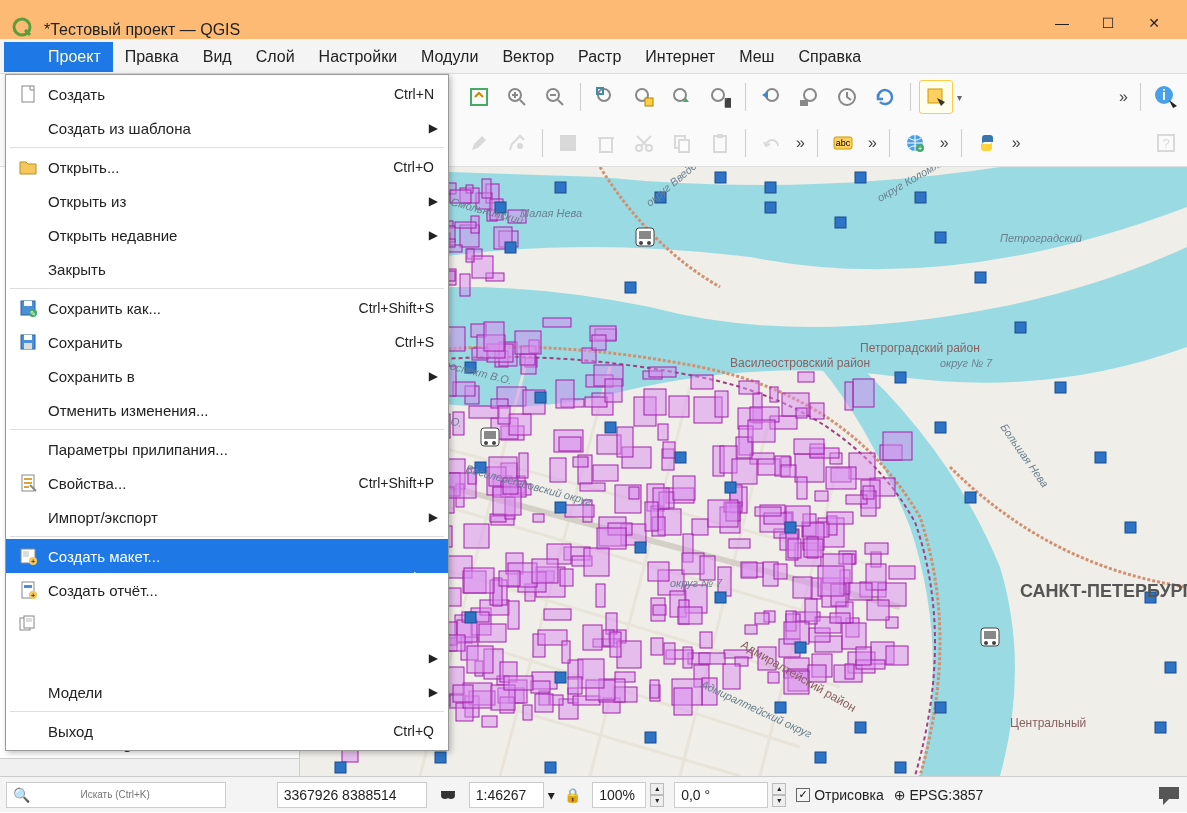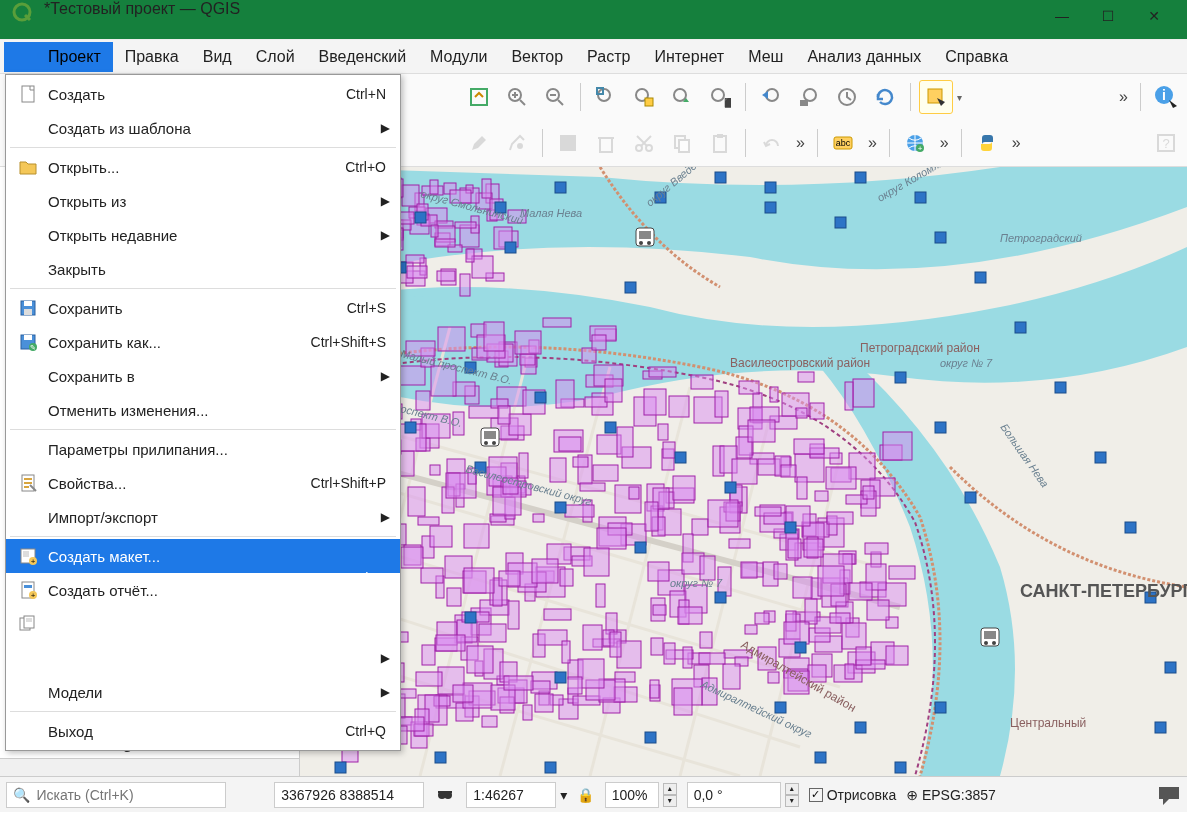--- a/index.html
+++ b/index.html
@@ -1,64 +1,64 @@
 <!DOCTYPE html>
 <html><head>
 <meta charset="utf-8">
 <style>
   * { box-sizing: border-box; margin: 0; padding: 0; font-family: "Segoe UI", Tahoma, sans-serif; }
   body { background: #fff; width: 1187px; height: 813px; overflow: hidden; font-size: 14px; color: #222; }
 
   
-  .titlebar { height: 40px; display: flex; align-items: flex-start; padding: 0 10px; background: #15803d; border-bottom: 1px solid #eee; }
+  .titlebar { height: 40px; display: flex; align-items: flex-end; padding: 0 10px; background: #fdba74; border-bottom: 1px solid #eee; }
   .titlebar .logo { width: 24px; height: 24px; margin-right: 10px; display: flex; align-items: center; justify-content: center; }
   .titlebar .title { flex: 1; font-size: 16px; }
   .win-controls { display: flex; gap: 0; }
   .win-btn { width: 46px; height: 32px; display: flex; align-items: center; justify-content: center; font-size: 14px; }
 
   
   .menubar { height: 34px; background: #f4f4f4; display: flex; align-items: center; padding: 0 4px; border-bottom: 1px solid #ddd; font-size: 16px; }
   .menubar .menu-item { padding: 6px 12px; }
-  .menubar .menu-item.active { background: #1e79e7; color: #000000; padding-left: 44px; }
+  .menubar .menu-item.active { background: #1e79e7; color: #fef9c3; padding-left: 44px; }
 
   
   .toolbars { background: #fafafa; border-bottom: 1px solid #ddd; }
   .toolbar-row { height: 46px; display: flex; align-items: center; padding: 0 4px; gap: 4px; }
   .tool-btn { width: 34px; height: 34px; display: flex; align-items: center; justify-content: center; border: 1px solid transparent; border-radius: 3px; }
   .tool-sep { width: 1px; height: 28px; background: #ccc; margin: 0 4px; }
   .expand-arrows { font-size: 16px; color: #444; padding: 0 4px; }
 
   
   .workspace { position: relative; height: 609px; display: flex; }
   .left-panels { width: 300px; height: 100%; background: #fff; border-right: 1px solid #ccc; position: relative; overflow: hidden; }
   .map-area { flex: 1; position: relative; overflow: hidden; background: #eef; }
 
   
-  .dropdown-menu { position: absolute; left: 5px; top: 74px; width: 396px; background: #fff; border: 1px solid #999; box-shadow: 2px 2px 6px rgba(0,0,0,0.25); z-index: 100; padding: 2px 0; }
+  .dropdown-menu { position: absolute; left: 5px; top: 74px; width: 444px; background: #fff; border: 1px solid #999; box-shadow: 2px 2px 6px rgba(0,0,0,0.25); z-index: 100; padding: 2px 0; }
   .menu-row { height: 34px; display: flex; align-items: center; padding: 0 14px 0 4px; font-size: 15px; position: relative; }
   .menu-row.highlight { background: #1e79e7; color: #fff; }
   .menu-row .icon-slot { width: 36px; display: flex; align-items: center; justify-content: center; }
   .menu-row .label { flex: 1; padding-left: 2px; }
   .menu-row .shortcut { color: #222; font-size: 14px; }
   .menu-row.highlight .shortcut { color: #fff; margin-top: 44px; }
   .menu-row .arrow { position: absolute; right: 10px; font-size: 12px; color: #222; }
   .menu-sep { height: 1px; background: #ddd; margin: 2px 4px; }
 
   
   .layer-peek { position: absolute; bottom: 20px; left: 8px; right: 8px; font-size: 15px; }
   .layer-row { display: flex; align-items: center; height: 26px; gap: 6px; font-style: italic; color: #333; }
   .layer-row .bold { font-weight: bold; }
   .chk { width: 14px; height: 14px; border: 1px solid #666; display: inline-flex; align-items: center; justify-content: center; font-size: 11px; color: #000; }
 
   .hscroll { position: absolute; bottom: 0; left: 0; right: 0; height: 18px; background: #f0f0f0; border-top: 1px solid #ccc; }
 
   
   .statusbar { height: 36px; display: flex; align-items: center; background: #f4f4f4; border-top: 1px solid #ccc; padding: 0 6px; gap: 10px; font-size: 14px; }
   .search-box { display: flex; align-items: center; gap: 6px; width: 220px; height: 26px; border: 1px solid #ccc; background: #fff; padding: 0 6px; color: #888; }
-  .search-box input { border: none; outline: none; flex: 1; font-size: 14px; color: #a21caf; background: transparent; }
+  .search-box input { border: none; outline: none; flex: 1; font-size: 10px; color: #a21caf; background: transparent; margin-left: 44px; }
   .status-field { display: flex; align-items: center; gap: 4px; }
   .status-input { height: 26px; border: 1px solid #ccc; background: #fff; padding: 0 6px; font-size: 14px; display: flex; align-items: center; }
   .spin-btns { display: flex; flex-direction: column; }
   .spin-btns span { width: 14px; height: 12px; border: 1px solid #bbb; background: #eee; font-size: 8px; display: flex; align-items: center; justify-content: center; line-height: 1; }
 
   
   .map-svg { width: 100%; height: 100%; display: block; }
 
   .sq { fill: #2d73c6; stroke: #1a4d8a; stroke-width: 1; }
   .bldg { fill: #d98cf0; fill-opacity: 0.5; stroke: #a020a8; stroke-width: 1; }
@@ -87,27 +87,26 @@
     <div class="win-btn">☐</div>
     <div class="win-btn">✕</div>
   </div>
 </div>
 
 <div class="menubar" id="menubar">
     <div class="menu-item active">Проект</div>
     <div class="menu-item">Правка</div>
     <div class="menu-item">Вид</div>
     <div class="menu-item">Слой</div>
-    <div class="menu-item">Введенский</div>
+    <div class="menu-item">Настройки</div>
     <div class="menu-item">Модули</div>
     <div class="menu-item">Вектор</div>
     <div class="menu-item">Растр</div>
     <div class="menu-item">Интернет</div>
     <div class="menu-item">Меш</div>
-    <div class="menu-item">Анализ данных</div>
     <div class="menu-item">Справка</div>
   </div>
 
 <div class="toolbars">
   <div class="toolbar-row">
     <div style="width:454px"></div>
     <div class="tool-btn">
         <svg width="22" height="22">
           <rect x="3" y="3" width="16" height="16" fill="none" stroke="#4a6" stroke-width="2"></rect>
           <path d="M7 11 L11 7 L15 11" fill="none" stroke="#c80" stroke-width="2"></path>
@@ -963,37 +962,37 @@
     <div class="menu-row">
       <span class="icon-slot"></span>
       <span class="label">Закрыть</span>
     </div>
     <div class="menu-sep"></div>
     <div class="menu-row">
       <span class="icon-slot">
         <svg width="20" height="20">
           <rect x="3" y="3" width="14" height="14" fill="#4a90d9" stroke="#2a60a0"></rect>
           <rect x="6" y="3" width="8" height="5" fill="#fff"></rect>
-          <rect x="6" y="11" width="8" height="6" fill="#ddd"></rect>
+          <circle cx="15" cy="15" r="4" fill="#4a6"></circle>
+          <text x="15" y="18" font-size="7" fill="#fff" text-anchor="middle">✎</text>
         </svg>
       </span>
-      <span class="label">Сохранить</span>
-      <span class="shortcut">Ctrl+S</span>
+      <span class="label">Сохранить как...</span>
+      <span class="shortcut">Ctrl+Shift+S</span>
     </div>
     <div class="menu-row">
       <span class="icon-slot">
         <svg width="20" height="20">
           <rect x="3" y="3" width="14" height="14" fill="#4a90d9" stroke="#2a60a0"></rect>
           <rect x="6" y="3" width="8" height="5" fill="#fff"></rect>
-          <circle cx="15" cy="15" r="4" fill="#4a6"></circle>
-          <text x="15" y="18" font-size="7" fill="#fff" text-anchor="middle">✎</text>
+          <rect x="6" y="11" width="8" height="6" fill="#ddd"></rect>
         </svg>
       </span>
-      <span class="label">Сохранить как...</span>
-      <span class="shortcut">Ctrl+Shift+S</span>
+      <span class="label">Сохранить</span>
+      <span class="shortcut">Ctrl+S</span>
     </div>
     <div class="menu-row">
       <span class="icon-slot"></span>
       <span class="label">Сохранить в</span>
       <span class="arrow">▶</span>
     </div>
     <div class="menu-row">
       <span class="icon-slot"></span>
       <span class="label">Отменить изменения...</span>
     </div>
@@ -1078,21 +1077,21 @@
     <div class="status-input" style="width:150px;">3367926 8388514</div>
   </div>
   <div class="status-field">
     <svg width="22" height="22">
         <circle cx="8" cy="11" r="4" fill="#333"></circle>
         <circle cx="14" cy="11" r="4" fill="#333"></circle>
         <rect x="4" y="7" width="14" height="2" fill="#333"></rect>
       </svg>
   </div>
   <div class="status-field">
-    <div class="status-input" style="width:90px;">1:46267</div>
+    <div class="status-input" style="width:75px;">1:46267</div>
     <span>▾</span>
   </div>
   <div class="status-field">🔒</div>
   <div class="status-field">
     <div class="status-input" style="width:54px;">100%</div>
     <div class="spin-btns">
         <span>▴</span>
         <span>▾</span>
       </div>
   </div>

